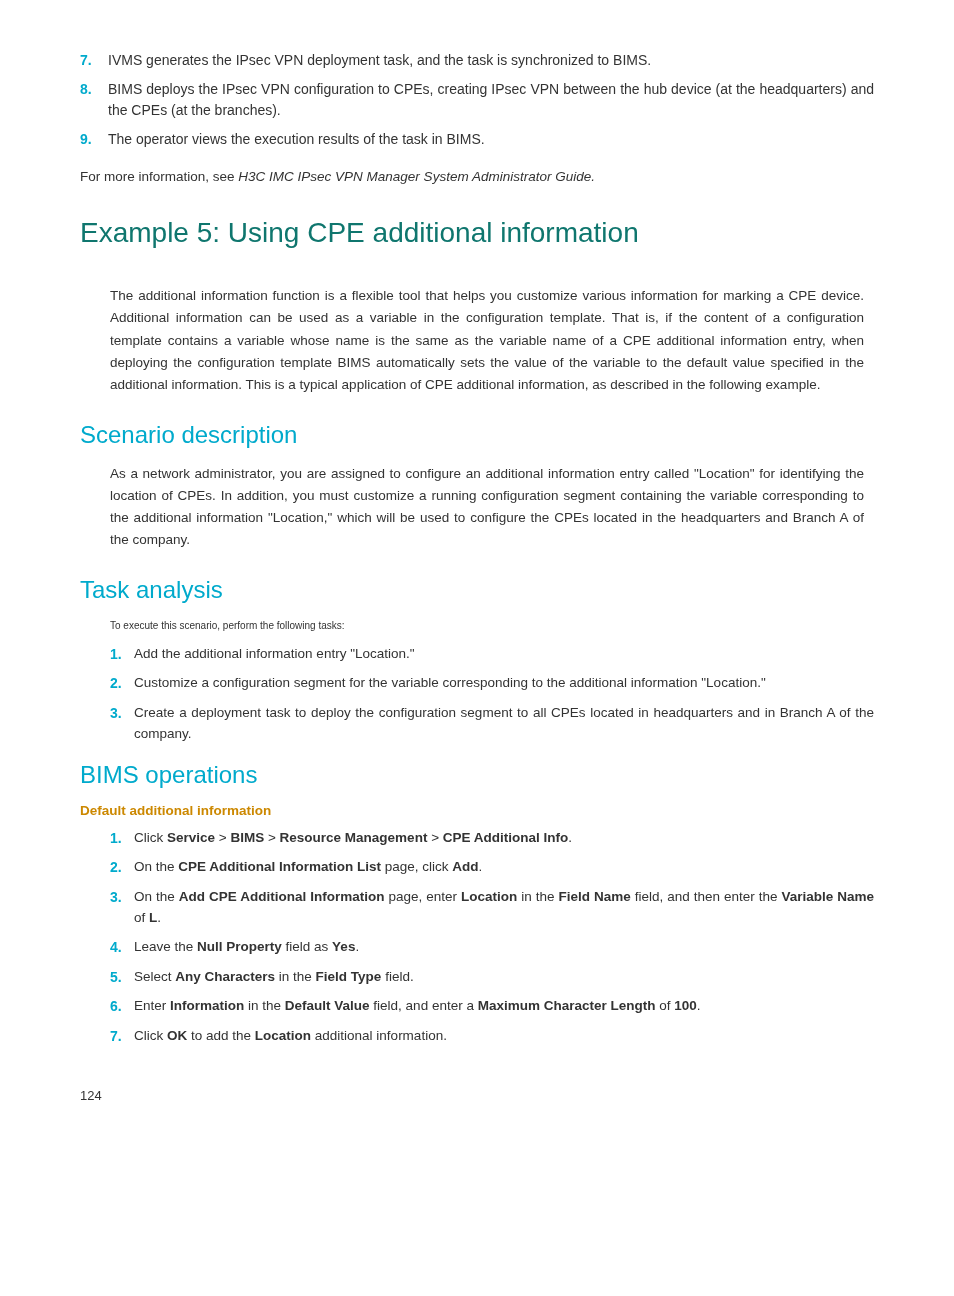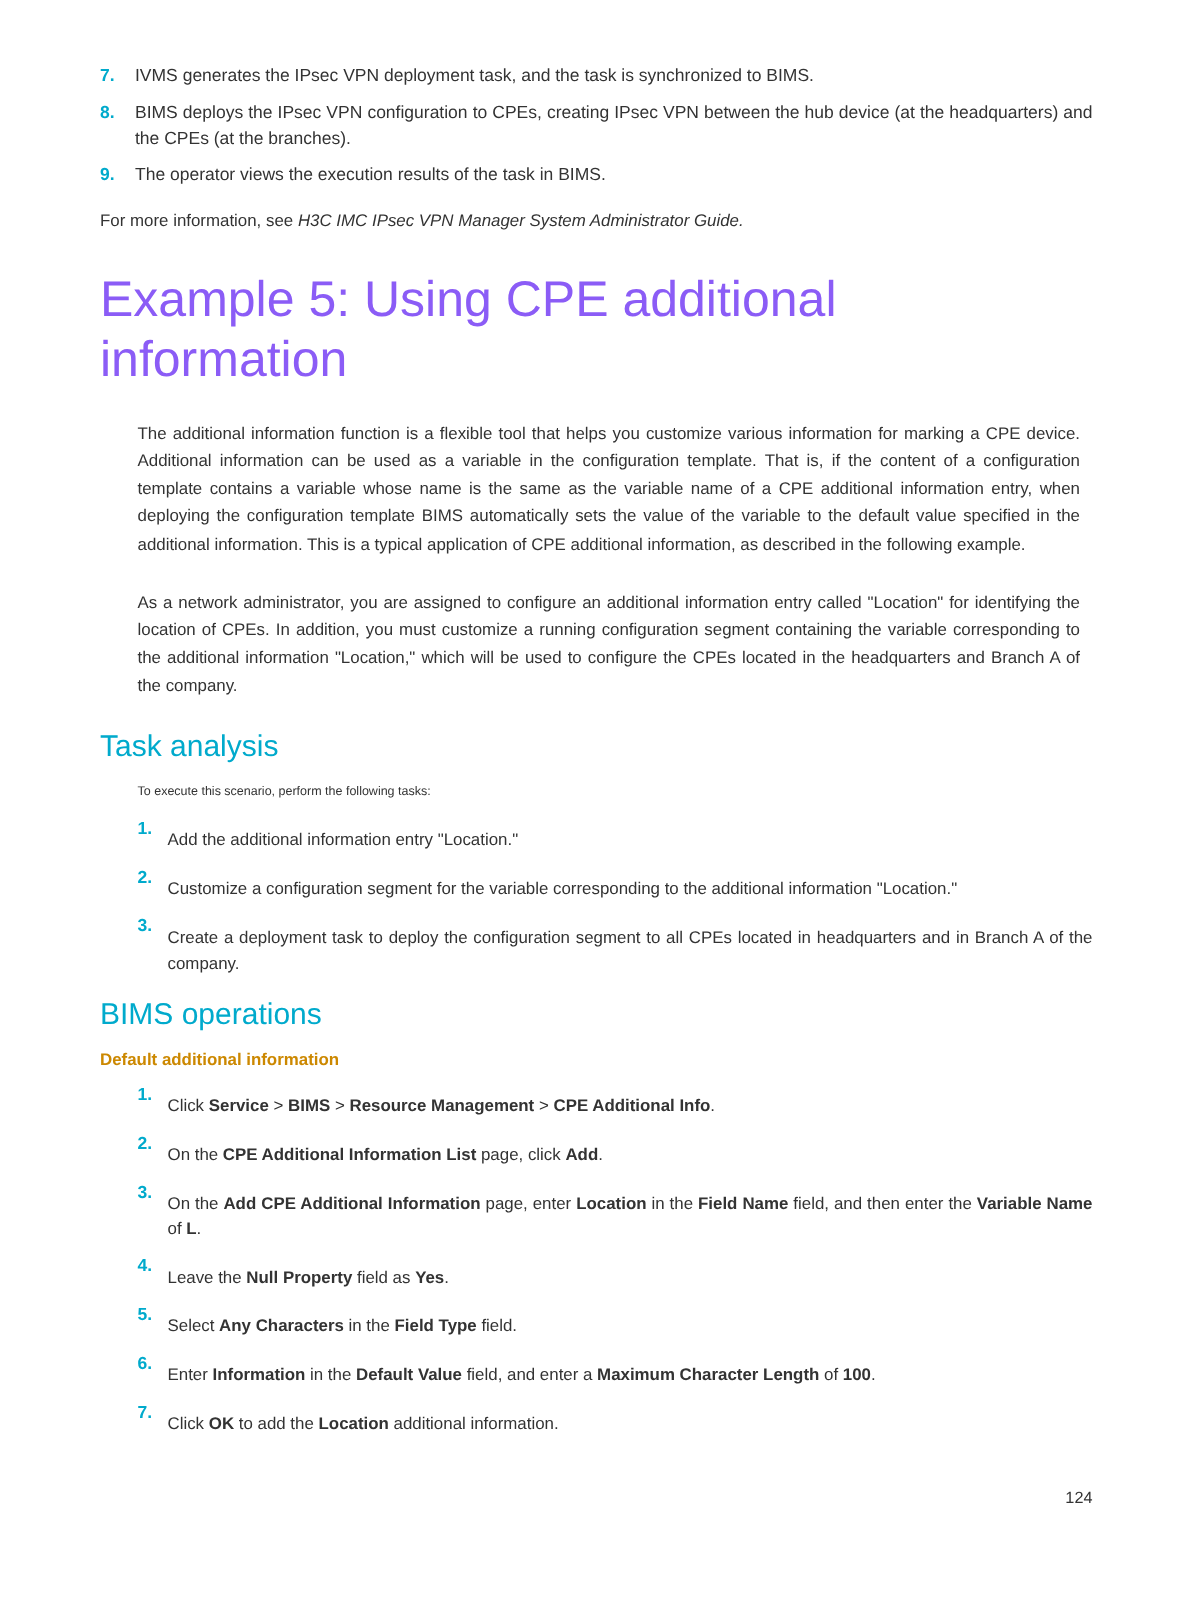--- a/index.html
+++ b/index.html
@@ -50,24 +50,24 @@
       font-size: 13.5px;
       margin-bottom: 28px;
       line-height: 1.6;
     }
 
     .reference-text em {
     }
 
     
     .main-heading {
-      color: #8b5cf6;
-      font-size: 40px;
+      color: #0f766e;
+      font-size: 28px;
       font-weight: normal;
-      margin-bottom: 24px;
+      margin-bottom: 36px;
       line-height: 1.2;
       border-bottom: none;
     }
 
     
     .body-para {
       font-size: 13.5px;
       line-height: 1.65;
       text-align: justify;
       margin-bottom: 24px;
@@ -110,36 +110,35 @@
       color: #00aacc;
       font-weight: bold;
       min-width: 24px;
       font-size: 14px;
     }
 
     .steps-list li .content {
       flex: 1;
       text-align: justify;
       font-size: 13.5px;
-      margin-top: 10px;
     }
 
     .steps-list li .content b {
       font-weight: bold;
     }
 
     .intro-text {
       font-size: 10px;
       line-height: 1.6;
       padding-left: 30px;
       margin-bottom: 10px;
     }
 
     .page-number {
-      text-align: right;
+      text-align: left;
       font-size: 13px;
       color: #333;
       margin-top: 40px;
     }
   </style>
 </head>
 <body>
 
 <div class="page">
 
@@ -157,20 +156,21 @@
         <span class="content">The operator views the execution results of the task in BIMS.</span>
       </li>
     </ul>
 
   <p class="reference-text">For more information, see <em>H3C IMC IPsec VPN Manager System Administrator Guide.</em></p>
 
   <h1 class="main-heading">Example 5: Using CPE additional information</h1>
 
   <p class="body-para">The additional information function is a flexible tool that helps you customize various information for marking a CPE device. Additional information can be used as a variable in the configuration template. That is, if the content of a configuration template contains a variable whose name is the same as the variable name of a CPE additional information entry, when deploying the configuration template BIMS automatically sets the value of the variable to the default value specified in the additional information. This is a typical application of CPE additional information, as described in the following example.</p>
 
+  <h2 class="section-heading">Scenario description</h2>
   <p class="body-para">As a network administrator, you are assigned to configure an additional information entry called "Location" for identifying the location of CPEs. In addition, you must customize a running configuration segment containing the variable corresponding to the additional information "Location," which will be used to configure the CPEs located in the headquarters and Branch A of the company.</p>
 
   <h2 class="section-heading">Task analysis</h2>
   <p class="intro-text">To execute this scenario, perform the following tasks:</p>
   <ul class="steps-list" id="task-list">
       <li>
         <span class="num">1.</span>
         <span class="content">Add the additional information entry "Location."</span>
       </li>
       <li>

